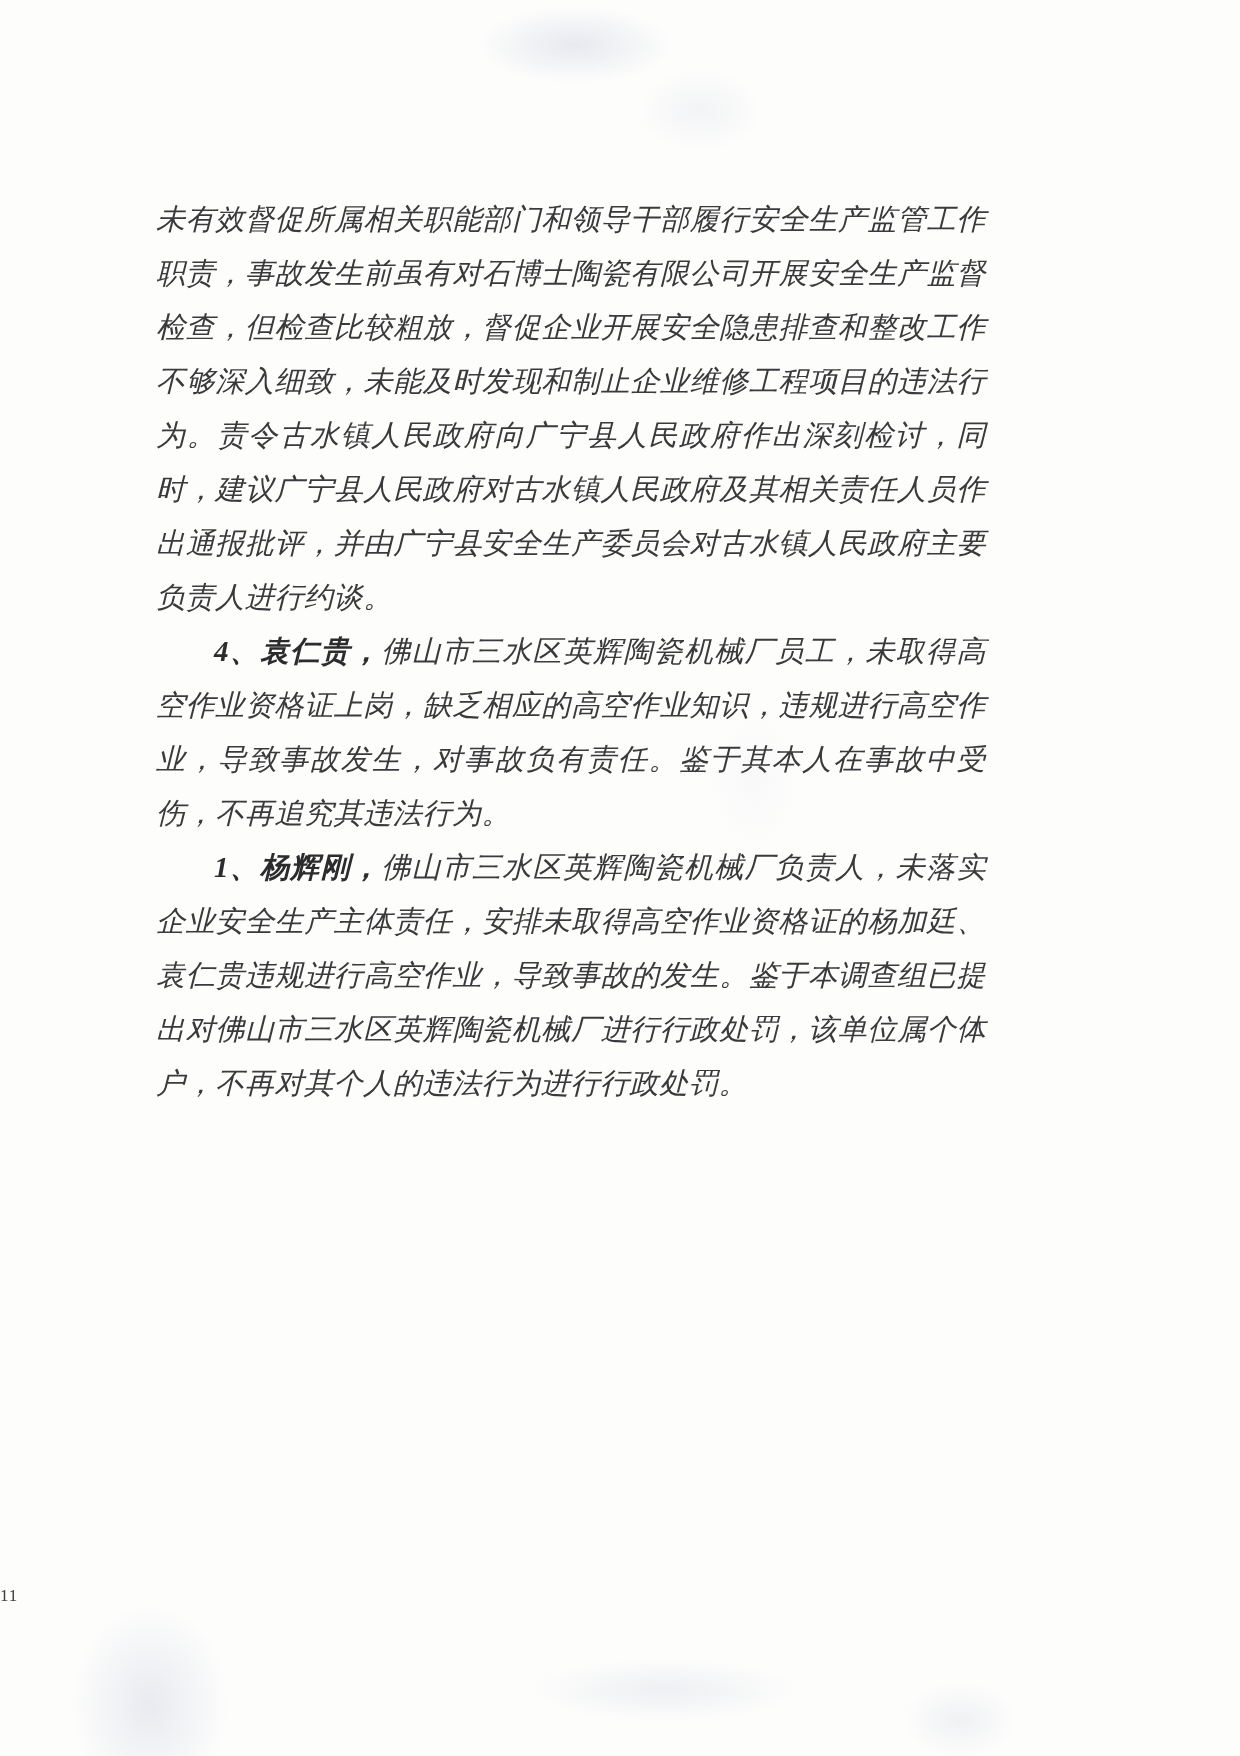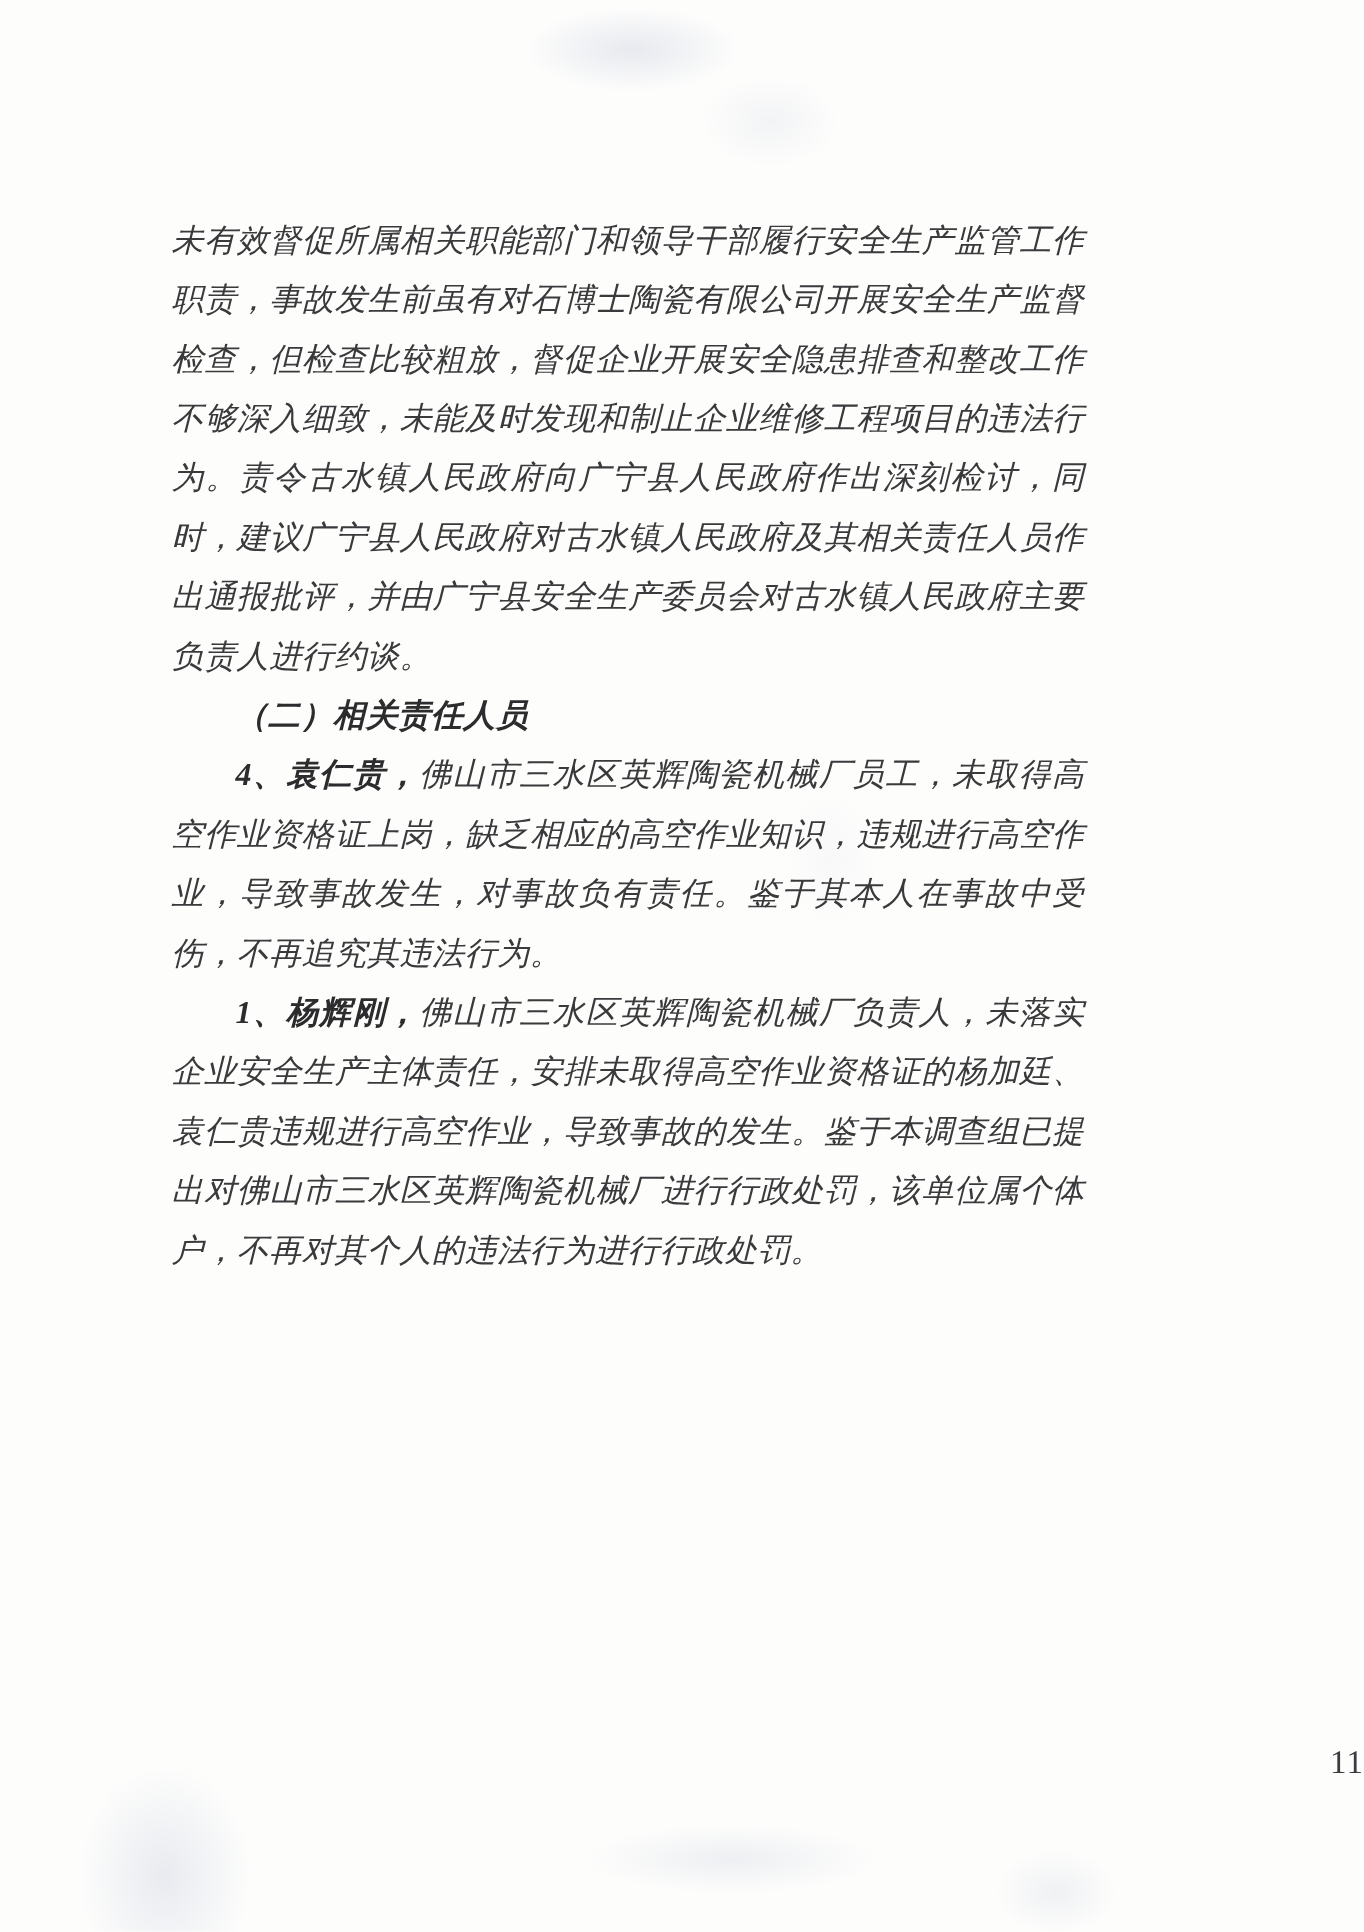--- a/index.html
+++ b/index.html
@@ -56,36 +56,35 @@
   }
   .item-lead {
     font-weight: bold;
     color: #2c2c2e;
   }
   .page-number {
     position: absolute;
     top: 1586px;
     left: 0;
     width: 100%;
-    text-align: right;
-    font-size: 30px;
+    text-align: left;
+    font-size: 17px;
     letter-spacing: 1px;
     color: #3c3c40;
   }
 </style>
 </head>
 <body>
 
 <div class="scan-artifacts"></div>
 
 <div class="content">
 
   <p class="para">未有效督促所属相关职能部门和领导干部履行安全生产监管工作职责，事故发生前虽有对石博士陶瓷有限公司开展安全生产监督检查，但检查比较粗放，督促企业开展安全隐患排查和整改工作不够深入细致，未能及时发现和制止企业维修工程项目的违法行为。责令古水镇人民政府向广宁县人民政府作出深刻检讨，同时，建议广宁县人民政府对古水镇人民政府及其相关责任人员作出通报批评，并由广宁县安全生产委员会对古水镇人民政府主要负责人进行约谈。</p>
 
-  <h3 class="section-heading">（二）相关责任人员</h3>
 
 
   <p class="para indent">
     <span class="item-lead">4、袁仁贵，</span><span>佛山市三水区英辉陶瓷机械厂员工，未取得高空作业资格证上岗，缺乏相应的高空作业知识，违规进行高空作业，导致事故发生，对事故负有责任。鉴于其本人在事故中受伤，不再追究其违法行为。</span>
   </p>
 
   <p class="para indent">
     <span class="item-lead">1、杨辉刚，</span><span>佛山市三水区英辉陶瓷机械厂负责人，未落实企业安全生产主体责任，安排未取得高空作业资格证的杨加廷、袁仁贵违规进行高空作业，导致事故的发生。鉴于本调查组已提出对佛山市三水区英辉陶瓷机械厂进行行政处罚，该单位属个体户，不再对其个人的违法行为进行行政处罚。</span>
   </p>
 

